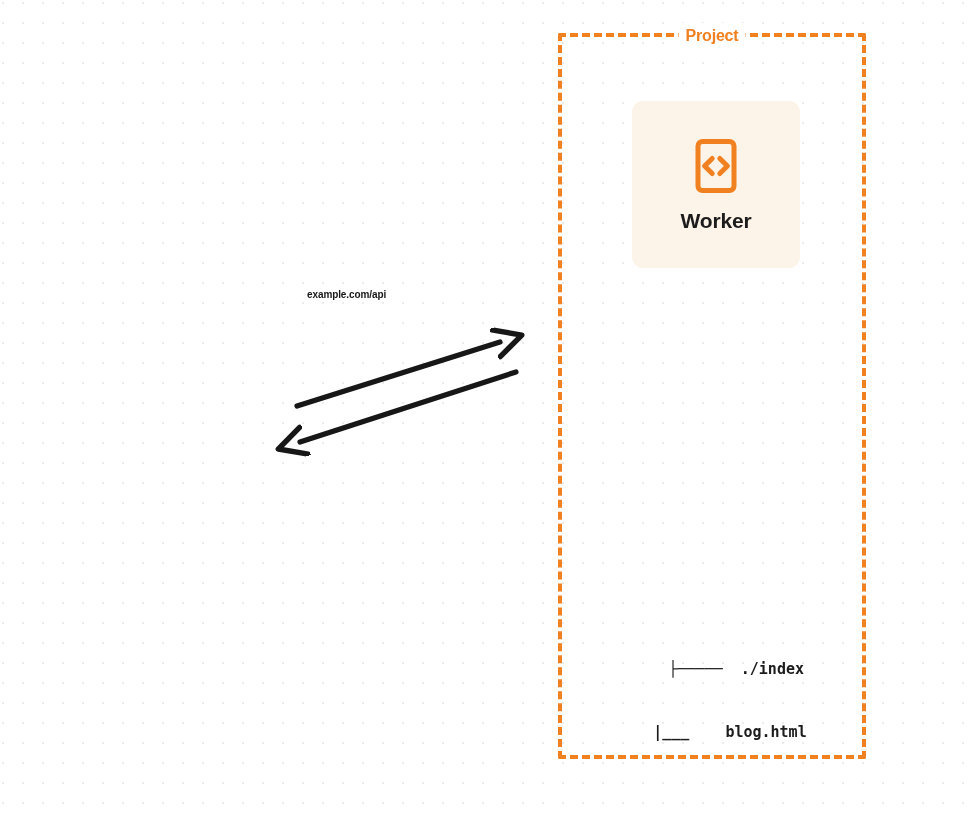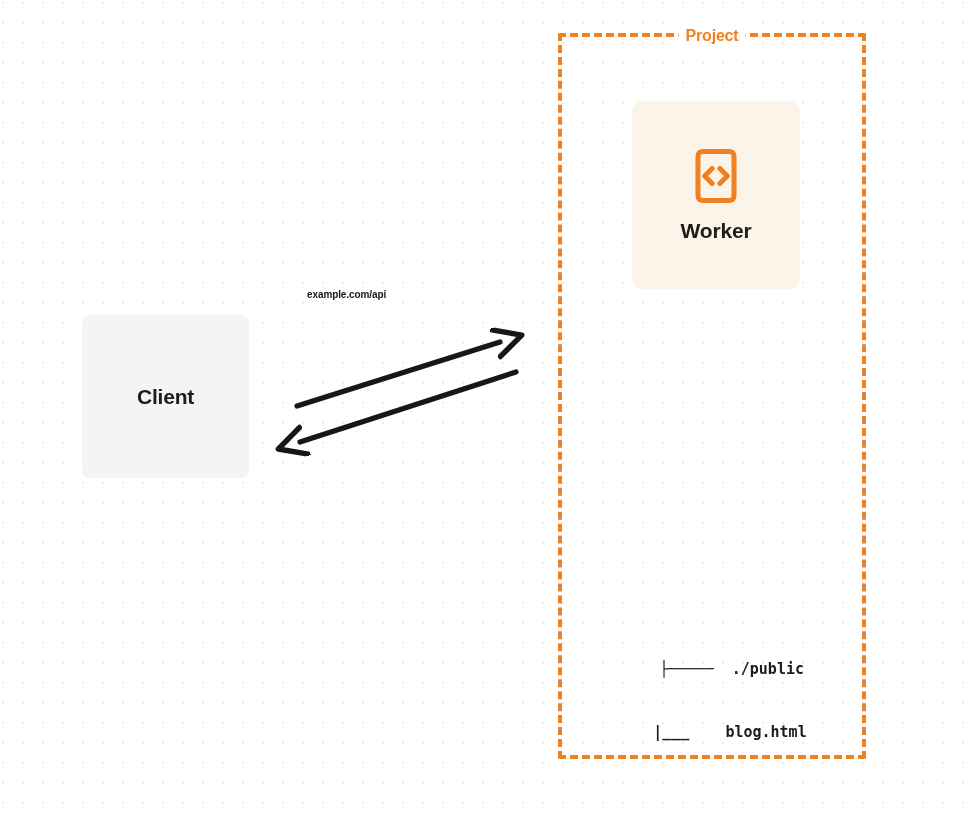--- a/index.html
+++ b/index.html
@@ -99,21 +99,21 @@
     border-radius: 11px;
     display: flex;
     flex-direction: column;
     align-items: center;
     justify-content: center;
   }
   #worker-card {
     left: 632px;
     top: 101px;
     width: 168px;
-    height: 188px;
+    height: 167px;
   }
   #assets-card {
     left: 628px;
     top: 448px;
     width: 168px;
     height: 166px;
   }
   .service-icon {
     width: 58px;
     height: 58px;
@@ -142,23 +142,20 @@
     text-align: right;
     white-space: pre;
   }
   #file-tree .tree-row { display: block; }
 </style>
 </head>
 <body>
 
 <div id="canvas">
 
-  <div id="client-node">
-    <span class="node-label">Client</span>
-  </div>
 
   <div id="request-label">example.com/api</div>
 
   <svg id="arrows-layer" viewBox="0 0 980 818" width="980" height="818">
     <defs>
       <marker id="arrowhead-right" markerWidth="7" markerHeight="7" refX="1.2" refY="3" orient="auto" markerUnits="strokeWidth">
         <path d="M0.4,0.3 L5.6,3 L0.4,5.7" fill="none" stroke="#171717" stroke-width="1.05" stroke-linecap="round" stroke-linejoin="round"></path>
       </marker>
       <marker id="arrowhead-left" markerWidth="7" markerHeight="7" refX="1.2" refY="3" orient="auto" markerUnits="strokeWidth">
         <path d="M0.4,0.3 L5.6,3 L0.4,5.7" fill="none" stroke="#171717" stroke-width="1.05" stroke-linecap="round" stroke-linejoin="round"></path>
@@ -178,18 +175,18 @@
     <svg class="service-icon" viewBox="0 0 58 58">
       <rect x="11" y="4.5" width="36" height="49" rx="4.5" ry="4.5" fill="none" stroke="#f08020" stroke-width="5"></rect>
       <path d="M25.2 21.5 L17.6 29 L25.2 36.5" fill="none" stroke="#f08020" stroke-width="5" stroke-linecap="round" stroke-linejoin="round"></path>
       <path d="M32.8 21.5 L40.4 29 L32.8 36.5" fill="none" stroke="#f08020" stroke-width="5" stroke-linecap="round" stroke-linejoin="round"></path>
     </svg>
     <span class="service-label">Worker</span>
   </div>
 
 
   <div id="file-tree">
-    <span class="tree-row">├─────  ./public</span>
+    <span class="tree-row">├─────  ./index</span>
     <span class="tree-row">     |___    blog.html</span>
     
   </div>
 
 </div>
 
 </body></html>

